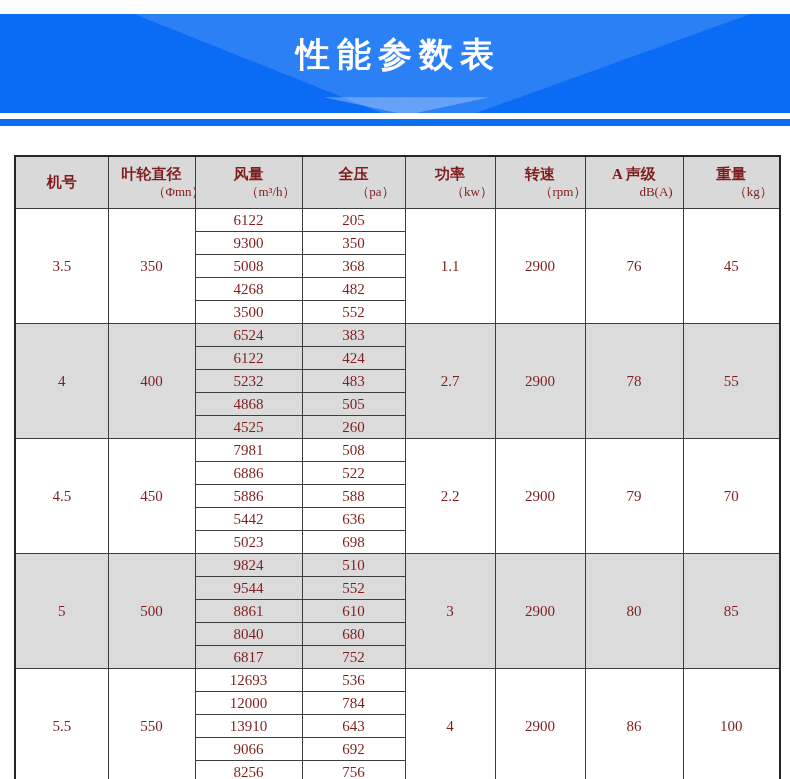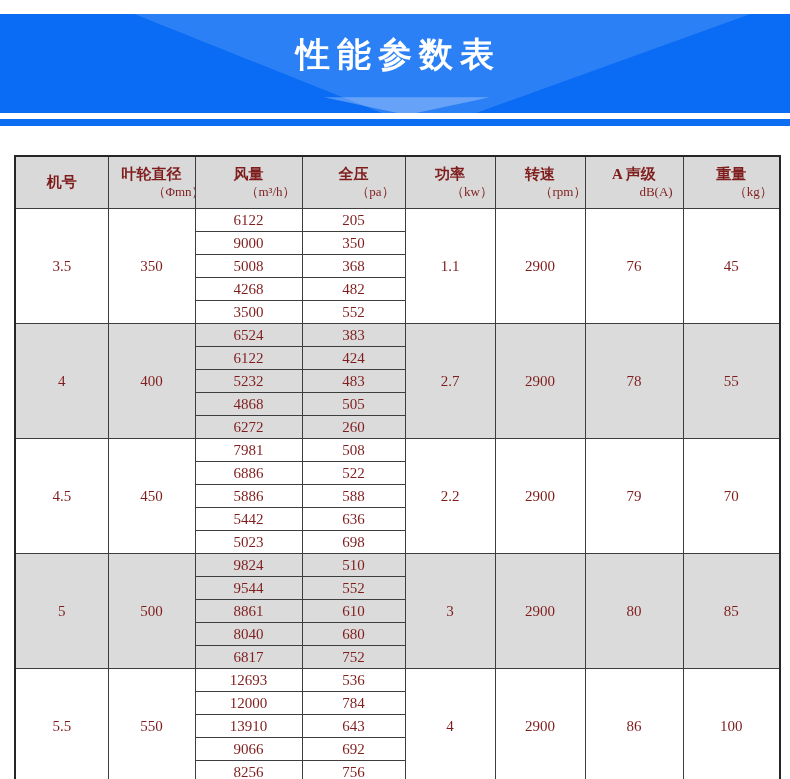--- a/index.html
+++ b/index.html
@@ -148,21 +148,21 @@
             <td rowspan="5">3.5</td>
             <td rowspan="5">350</td>
             <td>6122</td>
             <td>205</td>
             <td rowspan="5">1.1</td>
             <td rowspan="5">2900</td>
             <td rowspan="5">76</td>
             <td rowspan="5">45</td>
           </tr>
           <tr>
-            <td>9000</td>
+            <td>9300</td>
             <td>350</td>
           </tr>
           <tr>
             <td>5008</td>
             <td>368</td>
           </tr>
           <tr>
             <td>4268</td>
             <td>482</td>
           </tr>
@@ -186,21 +186,21 @@
           </tr>
           <tr class="shaded">
             <td>5232</td>
             <td>483</td>
           </tr>
           <tr class="shaded">
             <td>4868</td>
             <td>505</td>
           </tr>
           <tr class="shaded">
-            <td>6272</td>
+            <td>4525</td>
             <td>260</td>
           </tr>
           <tr>
             <td rowspan="5">4.5</td>
             <td rowspan="5">450</td>
             <td>7981</td>
             <td>508</td>
             <td rowspan="5">2.2</td>
             <td rowspan="5">2900</td>
             <td rowspan="5">79</td>

